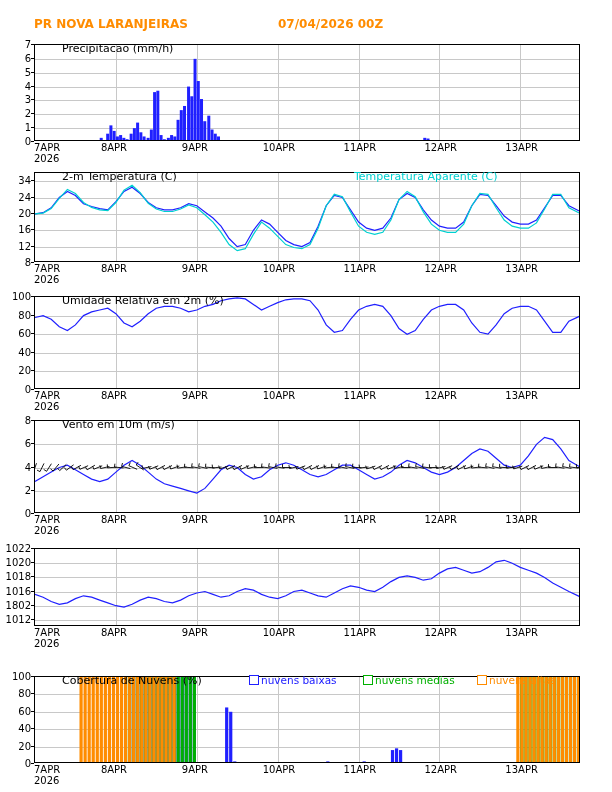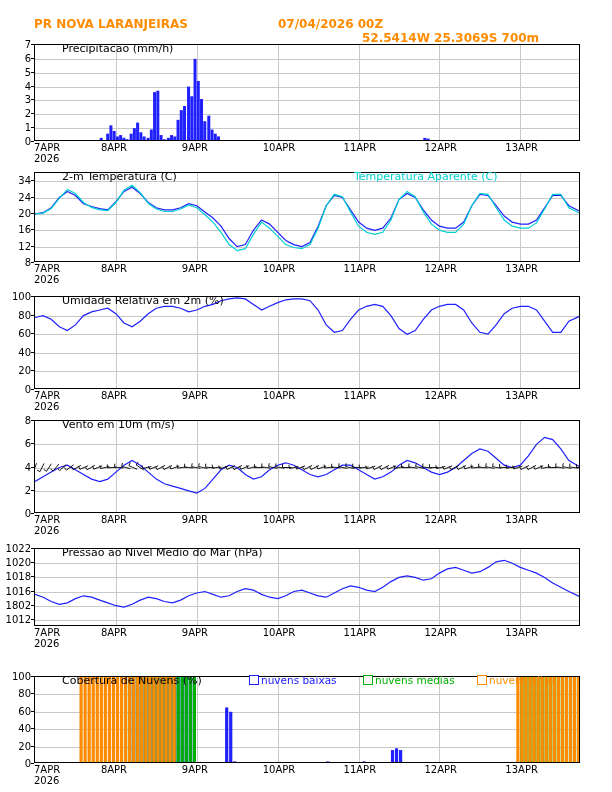--- a/index.html
+++ b/index.html
@@ -23,21 +23,20 @@
   svg.series{position:absolute;left:0;top:0;}
   .legend-item{position:absolute;font-size:10.5px;white-space:nowrap;}
   .swatch{display:inline-block;width:8px;height:8px;border:1px solid #000;vertical-align:-1px;margin-right:2px;}
 </style>
 </head>
 <body>
 
 <div class="page">
   <div class="hdr-station">PR NOVA LARANJEIRAS</div>
   <div class="hdr-date">07/04/2026 00Z</div>
-  <div class="hdr-coords">52.5414W 25.3069S 700m</div>
 
   <div id="panels">
       <div class="panel" style="top: 44px; width: 546px; height: 123px;">
         <div class="plotbox" style="width: 546px; height: 97px;">
           <div class="vgrid" style="left: 80.8889px;"></div>
           <div class="vgrid" style="left: 161.778px;"></div>
           <div class="vgrid" style="left: 242.667px;"></div>
           <div class="vgrid" style="left: 323.556px;"></div>
           <div class="vgrid" style="left: 404.444px;"></div>
           <div class="vgrid" style="left: 485.333px;"></div>
@@ -471,21 +470,20 @@
           <div class="vgrid" style="left: 485.333px;"></div>
           <div class="hgrid" style="top: 70.9091px;"></div>
           <div class="hgrid" style="top: 56.7273px;"></div>
           <div class="hgrid" style="top: 42.5455px;"></div>
           <div class="hgrid" style="top: 28.3636px;"></div>
           <div class="hgrid" style="top: 14.1818px;"></div>
           <svg class="series" width="546" height="78">
             <polyline points="0.0,45.4 8.1,48.2 16.2,52.5 24.3,55.3 32.4,53.9 40.4,49.6 48.5,46.8 56.6,48.2 64.7,51.1 72.8,53.9 80.9,56.7 89.0,58.1 97.1,55.3 105.2,51.1 113.2,48.2 121.3,49.6 129.4,52.5 137.5,53.9 145.6,51.1 153.7,46.8 161.8,44.0 169.9,42.5 178.0,45.4 186.0,48.2 194.1,46.8 202.2,42.5 210.3,39.7 218.4,41.1 226.5,45.4 234.6,48.2 242.7,49.6 250.8,46.8 258.8,42.5 266.9,41.1 275.0,44.0 283.1,46.8 291.2,48.2 299.3,44.0 307.4,39.7 315.5,36.9 323.6,38.3 331.6,41.1 339.7,42.5 347.8,38.3 355.9,32.6 364.0,28.4 372.1,26.9 380.2,28.4 388.3,31.2 396.4,29.8 404.4,24.1 412.5,19.9 420.6,18.4 428.7,21.3 436.8,24.1 444.9,22.7 453.0,18.4 461.1,12.8 469.2,11.3 477.2,14.2 485.3,18.4 493.4,21.3 501.5,24.1 509.6,28.4 517.7,34.0 525.8,38.3 533.9,42.5 546.0,48.2" fill="none" stroke="#2020ff" stroke-width="1.2"></polyline>
           </svg>
         </div>
-        <div class="ptitle" style="left: 28px; top: -2px;">Pressao ao Nivel Medio do Mar (hPa)</div>
       </div>
       <div class="panel" style="top: 676px; width: 546px; height: 113px;">
         <div class="plotbox" style="width: 546px; height: 87px;">
           <div class="vgrid" style="left: 80.8889px;"></div>
           <div class="vgrid" style="left: 161.778px;"></div>
           <div class="vgrid" style="left: 242.667px;"></div>
           <div class="vgrid" style="left: 323.556px;"></div>
           <div class="vgrid" style="left: 404.444px;"></div>
           <div class="vgrid" style="left: 485.333px;"></div>
           <div class="hgrid" style="top: 69.6px;"></div>

